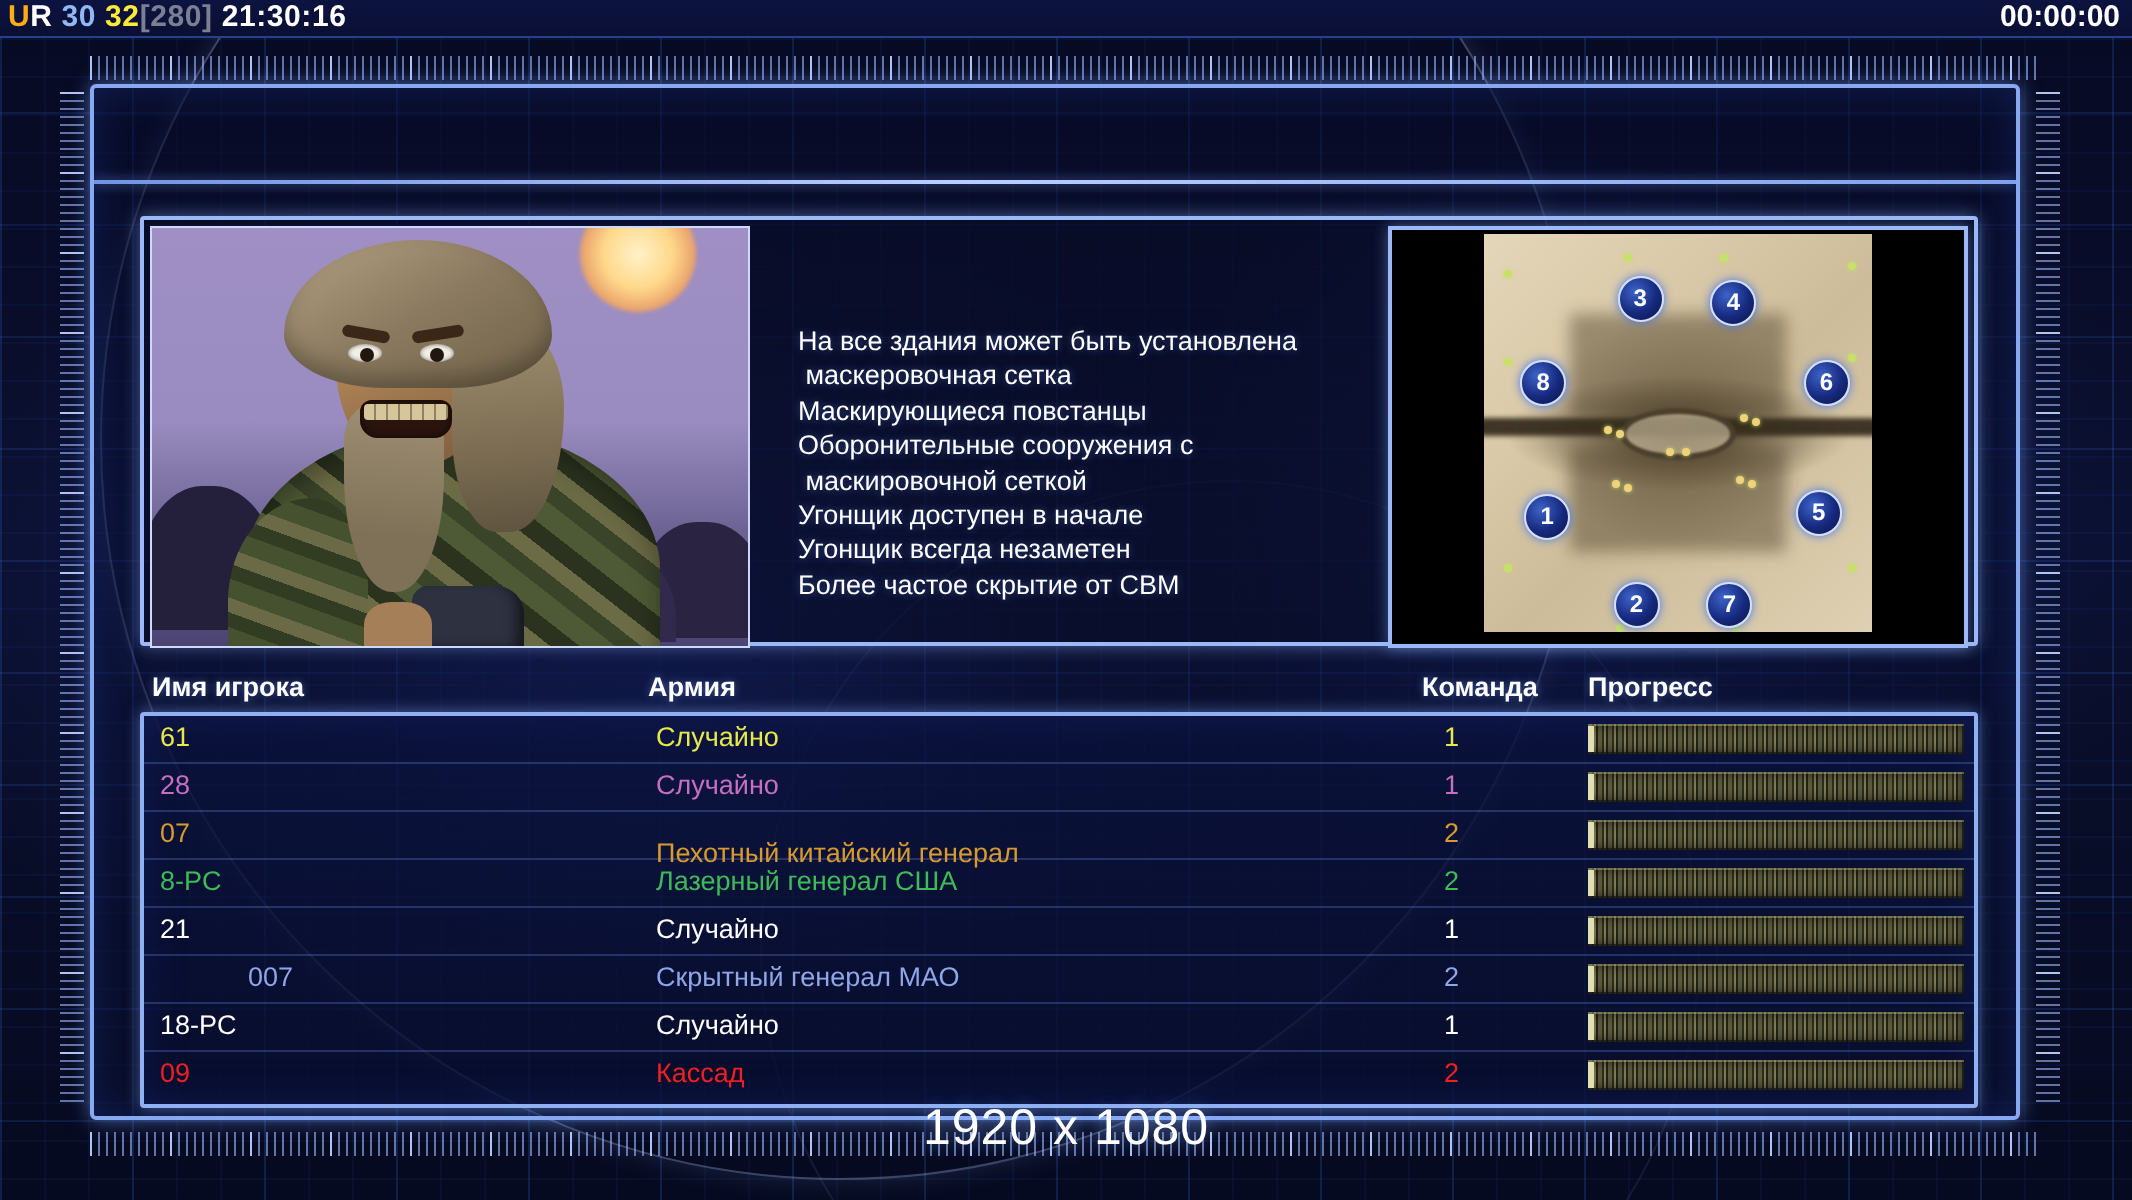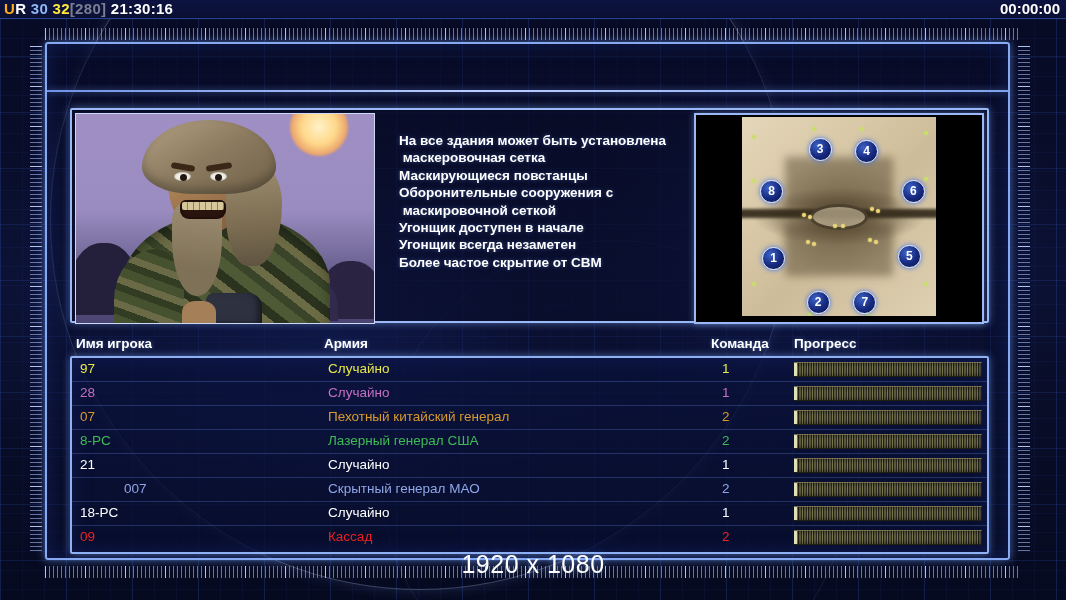--- a/index.html
+++ b/index.html
@@ -249,22 +249,23 @@
     background: #a57f57; border-radius: 40% 40% 18% 18%;
   }
 
   
   #desc {
     flex: 1;
     padding: 22px 0 0 24px;
     color: #ffffff;
     font-size: 13.5px;
     line-height: 17.4px;
-    font-weight: bold;
+    font-weight: normal;
     text-shadow: 0 0 4px rgba(120,160,255,.4);
+    margin-top: 30px;
   }
   #desc .ln { white-space: pre; }
 
   
   #minimap-wrap {
     position: relative;
     width: 290px; height: 100%;
     margin: 3px 3px 3px 0;
     border: 2px solid #9bb9f7;
     background: #000000;
@@ -489,34 +490,34 @@
 
     <div id="table-head">
       <span class="th-name">Имя игрока</span>
       <span class="th-army">Армия</span>
       <span class="th-team">Команда</span>
       <span class="th-prog">Прогресс</span>
     </div>
 
     <div id="table-box">
         <div class="prow">
-          <span class="p-name" style="color: rgb(232, 232, 74);">97</span>
+          <span class="p-name" style="color: rgb(232, 232, 74);">61</span>
           <span class="p-army" style="color: rgb(232, 232, 74);">Случайно</span>
           <span class="p-team" style="color: rgb(232, 232, 74);">1</span>
           <div class="p-bar" style="width: 188px;"></div>
         </div>
         <div class="prow">
           <span class="p-name" style="color: rgb(196, 111, 192);">28</span>
           <span class="p-army" style="color: rgb(196, 111, 192);">Случайно</span>
           <span class="p-team" style="color: rgb(196, 111, 192);">1</span>
           <div class="p-bar" style="width: 188px;"></div>
         </div>
         <div class="prow">
           <span class="p-name" style="color: rgb(216, 154, 44);">07</span>
-          <span class="p-army" style="color: rgb(216, 154, 44);">Пехотный китайский генерал</span>
+          <span class="p-army" style="color: rgb(216, 154, 44); margin-top: 10px;">Пехотный китайский генерал</span>
           <span class="p-team" style="color: rgb(216, 154, 44);">2</span>
           <div class="p-bar" style="width: 188px;"></div>
         </div>
         <div class="prow">
           <span class="p-name" style="color: rgb(62, 187, 87);">8-PC</span>
           <span class="p-army" style="color: rgb(62, 187, 87);">Лазерный генерал США</span>
           <span class="p-team" style="color: rgb(62, 187, 87);">2</span>
           <div class="p-bar" style="width: 188px;"></div>
         </div>
         <div class="prow">

